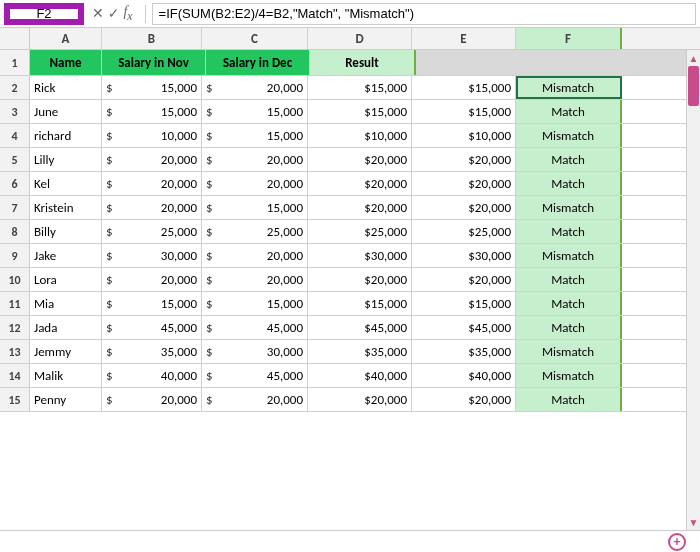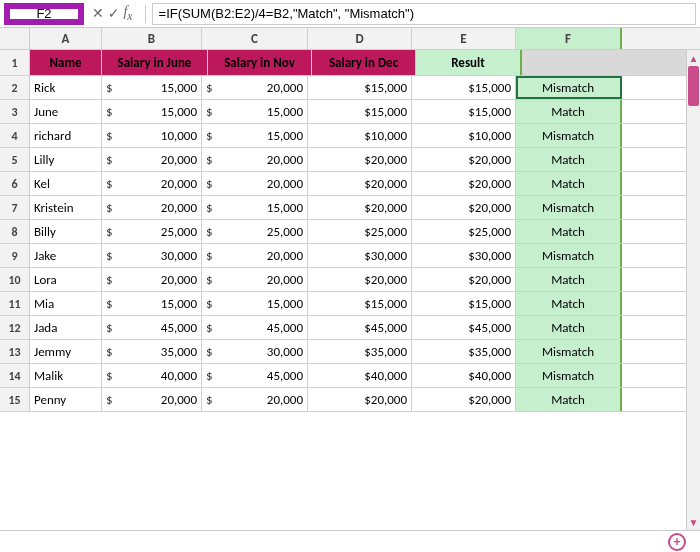--- a/index.html
+++ b/index.html
@@ -139,21 +139,21 @@
       font-size: 13px;
     }
     .cell.result-col.active-cell {
       background: #c6efce;
       outline: 2px solid #217346;
       outline-offset: -2px;
     }
     .header-row .cell {
       font-weight: 700;
       justify-content: center;
-      background: #be185d;
+      background: #22c55e;
     }
     .header-row .cell.result-col {
       background: #c6efce;
     }
 
     .money-sym {
       margin-right: 2px;
       color: #333;
     }
     .money-val {
@@ -257,21 +257,20 @@
     <div class="col-header cell salary-dec">E</div>
     <div class="col-header cell result-col active">F</div>
   </div>
 
   <div class="scroll-area">
     <div class="main-table">
 
       <div class="table-row header-row">
         <div class="row-num">1</div>
         <div class="cell name-col" id="h-name">Name</div>
-        <div class="cell salary-jun" id="h-jun">Salary in June</div>
         <div class="cell salary-nov" id="h-nov">Salary in Nov</div>
         <div class="cell salary-dec" id="h-dec">Salary in Dec</div>
         <div class="cell result-col" id="h-result">Result</div>
       </div>
 
       <div id="data-rows">
           <div class="table-row">
             <div class="row-num">2</div>
             <div class="cell name-col">Rick</div>
             <div class="cell salary-jan">

